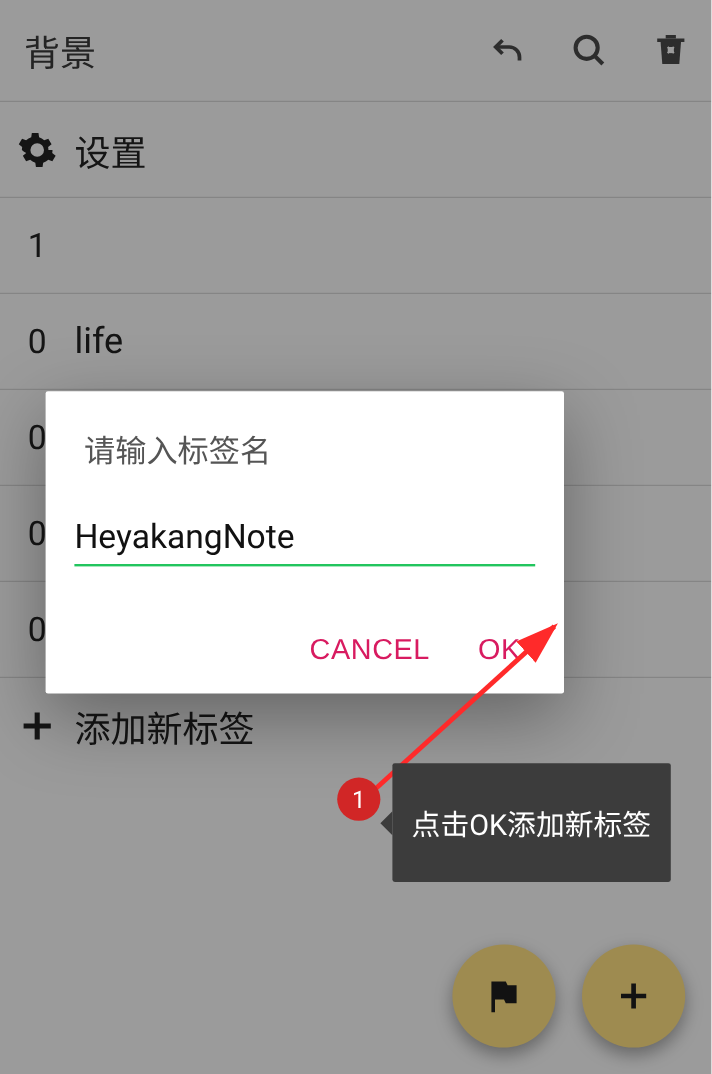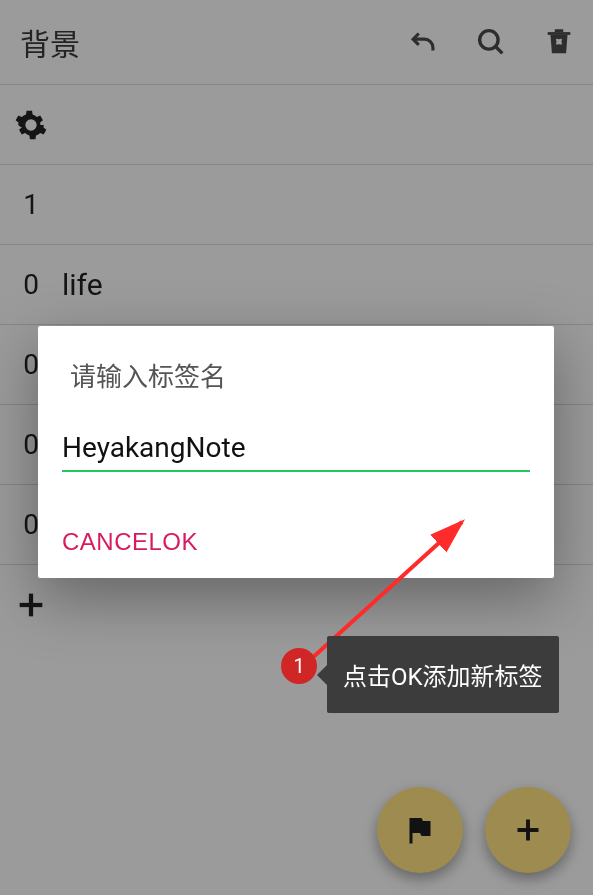--- a/index.html
+++ b/index.html
@@ -19,50 +19,50 @@
   .row .lead.icon { color:#222; }
   .row .label { font-size: 30px; color:#222; }
   .row svg { width: 34px; height: 34px; }
 
   
   .scrim { position:absolute; inset:0; background: rgba(0, 0, 0, 0.38); }
 
   
   .dialog {
     position: absolute; left: 38px; top: 326px;
-    width: 516px; background: #fff;
+    width: 432px; background: #fff;
     border-radius: 2px; box-shadow: 0 20px 60px rgba(0,0,0,.35);
     padding: 30px 24px 12px 24px;
   }
   .dialog-title { font-size: 26px; color: #555; margin-left: 8px; margin-bottom: 34px; }
   .dialog-input {
     width: 100%; border: none; border-bottom: 2px solid #22c55e;
     font-size: 28px; padding: 4px 0 6px 0; outline: none; color:#111;
     font-family: inherit;
   }
-  .dialog-actions { display:flex; align-items:center; margin-top: 56px; padding-right: 12px; padding-bottom: 10px; }
+  .dialog-actions { display:flex; justify-content:flex-end; align-items:center; gap: 40px; margin-top: 56px; padding-right: 12px; padding-bottom: 10px; }
   .dialog-btn { font-size: 24px; font-weight: 500; color: #d81b60; letter-spacing: .5px; background:none; border:none; cursor:pointer; }
 
   
   .fab { position:absolute; width: 86px; height:86px; border-radius: 50%; background:#ffe082; display:flex; align-items:center; justify-content:center; box-shadow: 0 6px 14px rgba(0,0,0,.35); }
   .fab.left { right: 130px; bottom: 22px; }
   .fab.right { right: 22px; bottom: 22px; }
   .fab svg { width: 36px; height:36px; color:#1e1e1e; }
 
   
   .anno-badge {
     position:absolute; left:281px; top:648px;
     width: 36px; height:36px; border-radius:50%; background:#d12626;
     color:#fff; display:flex; align-items:center; justify-content:center;
     font-size: 20px; z-index: 50;
   }
   .anno-tip {
     position:absolute; left: 327px; top: 636px;
     background:#3c3c3c; color:#fff; font-size: 24px;
-    padding: 21px 16px; border-radius: 2px; z-index:50;
+    padding: 32px 16px; border-radius: 2px; z-index:50;
     white-space: nowrap;
   }
   .anno-tip:before {
     content:""; position:absolute; left:-10px; top:50%; transform:translateY(-50%);
     border: 10px solid transparent; border-right-color:#3c3c3c; border-left:none;
   }
   .anno-arrow { position:absolute; left: 302px; top: 510px; width: 180px; height: 160px; z-index:50; pointer-events:none; }
 </style>
 </head>
 <body>
@@ -95,20 +95,21 @@
       </div>
     </div>
   </div>
 
   <div class="row">
     <div class="lead icon">
       <svg viewBox="0 0 24 24" fill="currentColor">
           <path d="M12 8a4 4 0 1 0 0 8 4 4 0 0 0 0-8zm9 4c0 .6-.06 1.18-.17 1.74l2.02 1.58-1.94 3.36-2.38-.96a8.97 8.97 0 0 1-3.02 1.75l-.36 2.53h-3.9l-.36-2.53a8.97 8.97 0 0 1-3.02-1.75l-2.38.96-1.94-3.36 2.02-1.58A9.1 9.1 0 0 1 3 12c0-.6.06-1.18.17-1.74L1.15 8.68l1.94-3.36 2.38.96A8.97 8.97 0 0 1 8.49 4.53l.36-2.53h3.9l.36 2.53a8.97 8.97 0 0 1 3.02 1.75l2.38-.96 1.94 3.36-2.02 1.58c.11.56.17 1.14.17 1.74z"></path>
         </svg>
     </div>
+    <div class="label">设置</div>
   </div>
 
   <div class="row">
     <div class="lead">1</div>
   </div>
   <div class="row">
     <div class="lead">0</div>
     <div class="label">life</div>
   </div>
   <div class="row">
@@ -124,20 +125,21 @@
     <div class="label">111</div>
   </div>
 
   <div class="row" style="border-bottom:none;">
     <div class="lead icon">
       <svg viewBox="0 0 24 24" stroke="currentColor" stroke-width="3">
           <line x1="12" y1="4" x2="12" y2="20"></line>
           <line x1="4" y1="12" x2="20" y2="12"></line>
         </svg>
     </div>
+    <div class="label">添加新标签</div>
   </div>
 
   <div class="fab left">
     <svg viewBox="0 0 24 24" fill="currentColor">
         <path d="M5 3v18h2v-7h5l1 2h6V6h-5l-1-2H5z"></path>
       </svg>
   </div>
   <div class="fab right">
     <svg viewBox="0 0 24 24" stroke="currentColor" stroke-width="2.6">
         <line x1="12" y1="5" x2="12" y2="19"></line>

